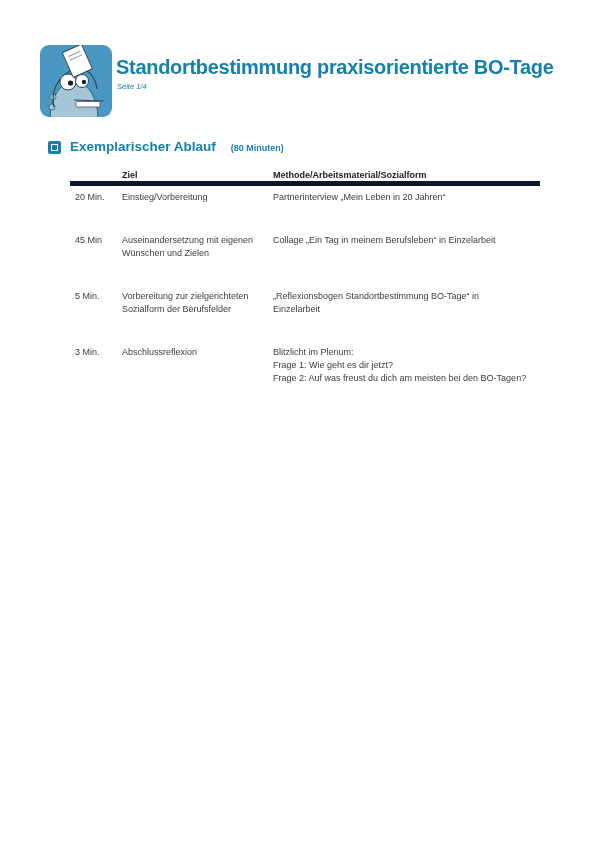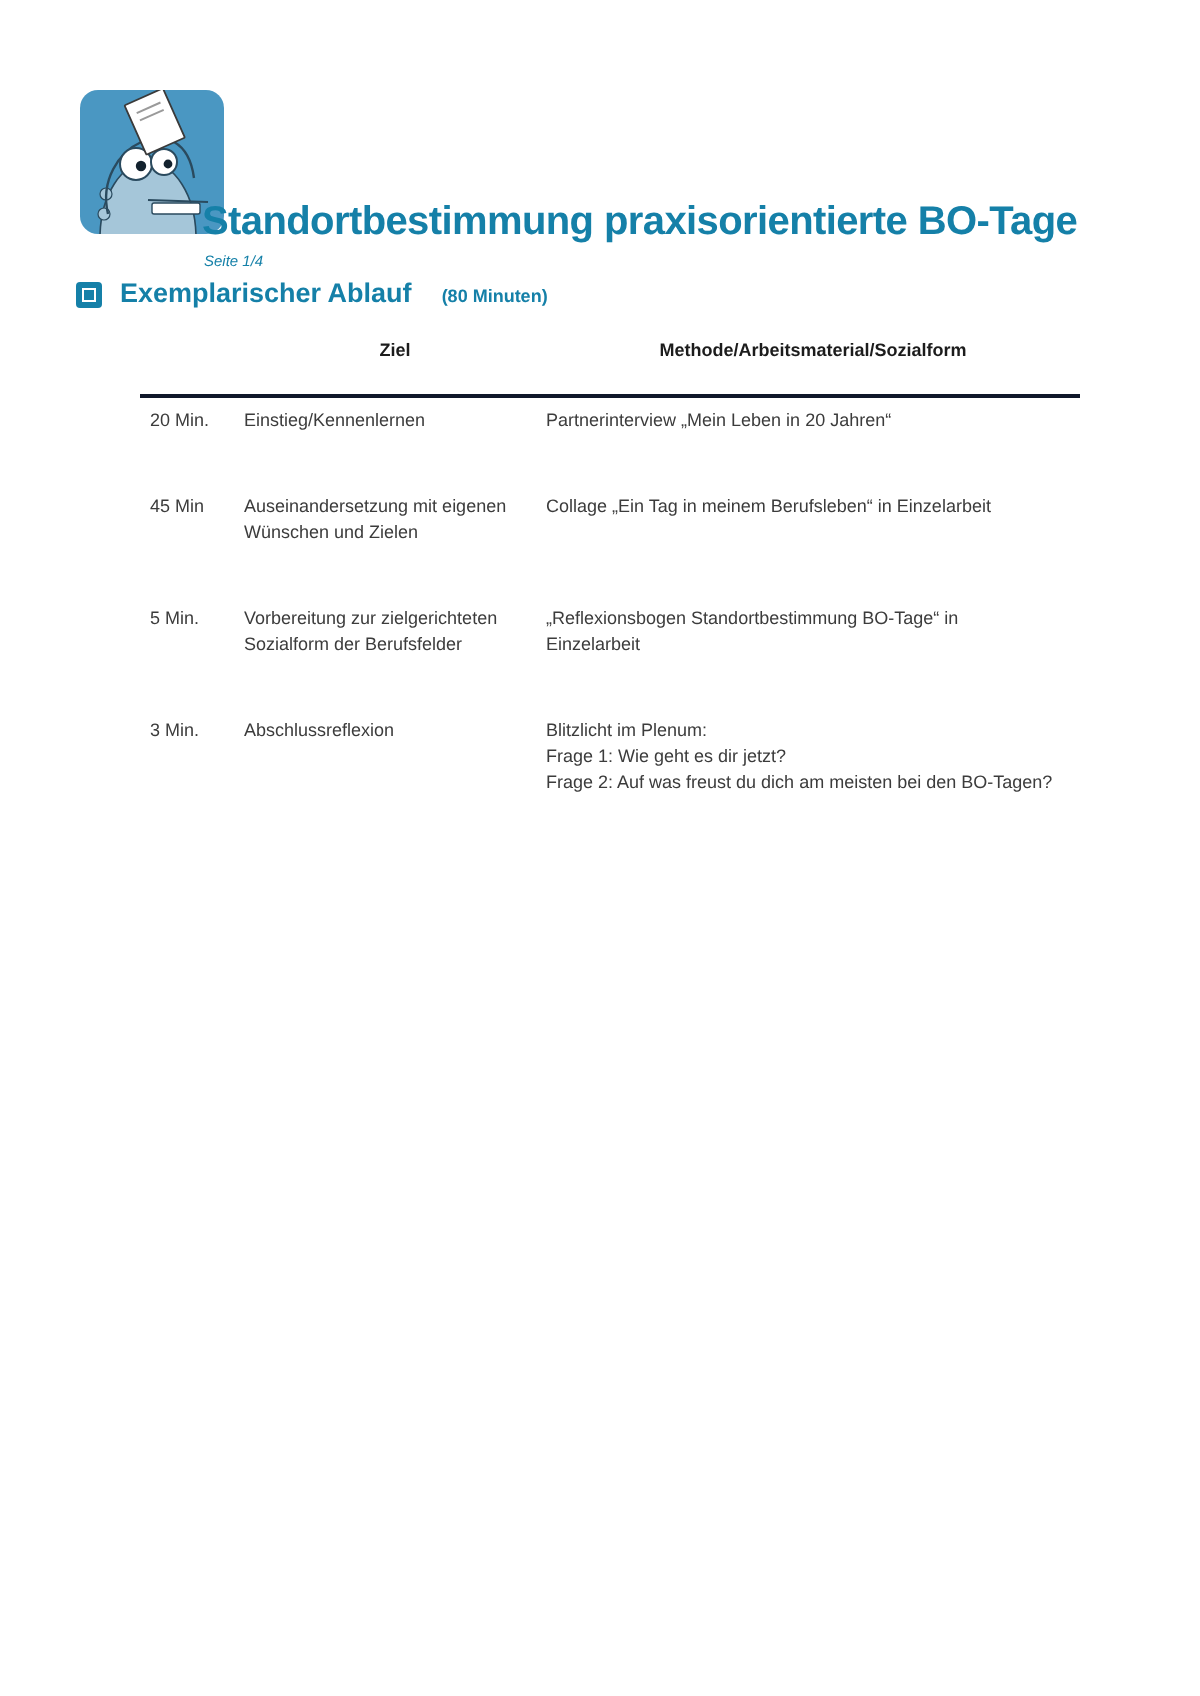--- a/index.html
+++ b/index.html
@@ -4,45 +4,45 @@
 <style>
   html,body{margin:0;padding:0;background:#ffffff;}
   .page{
     position:relative;width:600px;height:848px;background:#ffffff;overflow:hidden;
     font-family:"Liberation Sans", sans-serif;
   }
   
   .logo{
     position:absolute;left:40px;top:45px;width:72px;height:72px;
   }
-  .title-block{position:absolute;left:101px;top:55px;width:460px;margin-top:44px;}
+  .title-block{position:absolute;left:116px;top:55px;width:460px;}
   .doc-title{
     color:#1580a8;font-size:20px;font-weight:bold;letter-spacing:-0.3px;line-height:24px;
   }
   .page-num{
     color:#1580a8;font-size:7.5px;font-style:italic;margin-top:3px;margin-left:1px;
   }
   
   .section{
-    position:absolute;left:38px;top:139px;display:flex;align-items:baseline;
+    position:absolute;left:48px;top:139px;display:flex;align-items:baseline;
   }
   .bullet{
     position:relative;top:1px;width:13px;height:13px;background:#1580a8;border-radius:2px;
     margin-right:9px;align-self:center;display:flex;align-items:center;justify-content:center;
   }
   .bullet .inner{
     width:7px;height:7px;border:1.5px solid #ffffff;background:#1580a8;box-sizing:border-box;
   }
   .section-title{color:#1580a8;font-size:13.5px;font-weight:bold;}
   .section-duration{color:#1580a8;font-size:9px;font-weight:bold;margin-left:5px;padding-left:10px;}
   
   .sched{position:absolute;left:70px;top:170px;width:470px;}
   .thead{
     display:grid;grid-template-columns:52px 151px 1fr;
-    border-bottom:2px solid #0f172a;padding-bottom:17px;text-align:center;
+    border-bottom:5px solid #0f172a;padding-bottom:1px;
   }
   .thead .hcell{font-size:9px;font-weight:bold;color:#1c1c1c;}
   .trow{
     display:grid;grid-template-columns:52px 151px 1fr;padding-top:5px;
   }
   .trow + .trow{margin-top:25px;}
   .cell{
     font-size:9px;line-height:13px;color:#3c3c3c;white-space:pre-line;padding-right:9px;
   }
   .cell.time{padding-left:5px;}
@@ -94,21 +94,21 @@
 
   <div class="sched">
     <div class="thead">
       <div class="hcell"></div>
       <div class="hcell">Ziel</div>
       <div class="hcell">Methode/Arbeitsmaterial/Sozialform</div>
     </div>
 
     <div class="trow">
       <div class="cell time">20 Min.</div>
-      <div class="cell">Einstieg/Kennenlernen</div>
+      <div class="cell">Einstieg/Vorbereitung</div>
       <div class="cell">Partnerinterview „Mein Leben in 20 Jahren“</div>
     </div>
 
     <div class="trow">
       <div class="cell time">45 Min</div>
       <div class="cell">Auseinandersetzung mit eigenen
 Wünschen und Zielen</div>
       <div class="cell">Collage „Ein Tag in meinem Berufsleben“ in Einzelarbeit</div>
     </div>
 

